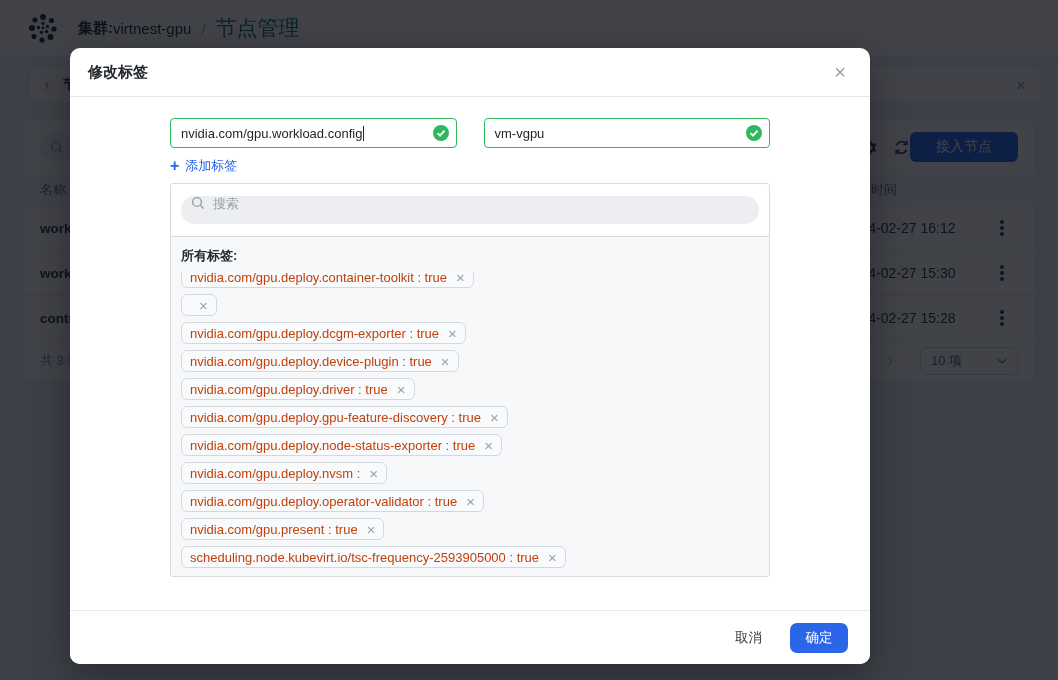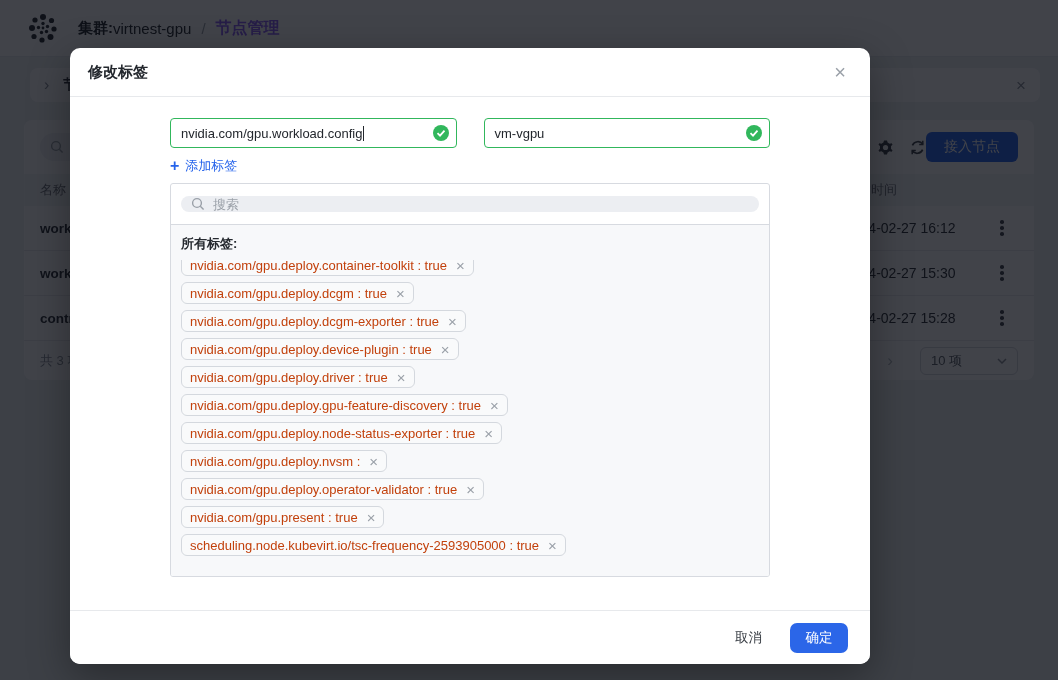--- a/index.html
+++ b/index.html
@@ -5,34 +5,34 @@
   * { margin:0; padding:0; box-sizing:border-box; }
   html,body { width:1058px; height:680px; overflow:hidden; }
   body { font-family:"Liberation Sans","DejaVu Sans",sans-serif; background:#edeff2; position:relative; }
 
   
   .topbar { height:56px; background:#ffffff; display:flex; align-items:center; padding:0 24px; box-shadow:0 1px 0 #e6e8eb; }
   .logo { width:38px; height:38px; margin-right:16px; display:flex; align-items:center; justify-content:center; }
   .crumb-label { font-size:15px; font-weight:700; color:#23272d; }
   .crumb-name { font-size:15px; color:#23272d; margin-left:0; }
   .crumb-sep { font-size:15px; color:#9aa0a8; margin:0 10px; }
-  .crumb-page { font-size:16px; font-weight:700; color:#8b5cf6; }
+  .crumb-page { font-size:21px; font-weight:400; color:#0f766e; }
 
   .alert-bar { margin:12px 18px 0 30px; height:34px; background:#ffffff; border-radius:8px;
     display:flex; align-items:center; padding:0 14px; }
   .alert-chev { color:#8a9099; font-size:16px; line-height:1; }
   .alert-text { font-size:14px; font-weight:600; color:#2a2e34; margin-left:14px; white-space:nowrap; }
   .alert-close { margin-left:auto; color:#8a9099; font-size:17px; line-height:1; cursor:pointer; }
 
   .card { margin:18px 24px 0; background:#ffffff; border-radius:8px; height:260px; overflow:hidden; }
   .toolbar { display:flex; align-items:center; padding:12px 16px; }
   .bg-search { width:230px; height:28px; border-radius:14px; background:#f0f2f5; display:flex; align-items:center; padding:0 10px; }
   .toolbar .spacer { flex:1; }
   .tool-icon { width:17px; height:17px; margin-left:15px; display:flex; align-items:center; justify-content:center; }
-  .join-btn { margin-left:0; width:92px; height:30px; background:#2563eb; color:#fff; font-size:14px;
+  .join-btn { margin-left:0; width:108px; height:30px; background:#2563eb; color:#fff; font-size:14px;
     border:none; border-radius:6px; cursor:pointer; font-family:inherit; }
 
   .t-head { display:flex; height:32px; align-items:center; background:#f2f4f6; color:#6b7077; font-size:13px; }
   .t-row { display:flex; height:45px; align-items:center; border-bottom:1px solid #e8eaed; background:#fff; }
   .col-name { flex:1; padding-left:16px; }
   .t-row .col-name { font-weight:700; font-size:13.5px; color:#2a2e34; }
   .col-created { width:254px; padding-left:129px; white-space:nowrap; font-size:14px; color:#2a2e34; }
   .t-head .col-created { font-size:13px; color:#6b7077; }
   .col-menu { width:64px; display:flex; justify-content:center; }
   .kebab { display:flex; flex-direction:column; gap:2.5px; cursor:pointer; padding:4px; }
@@ -62,21 +62,21 @@
     display:flex; align-items:center; padding:0 30px 0 10px; font-size:13px; color:#23272d; white-space:nowrap; overflow:hidden; }
   .caret { display:inline-block; width:1px; height:15px; background:#23272d; margin-left:1px; }
   .check { position:absolute; right:8px; top:7px; width:16px; height:16px; }
   .add-label { margin-top:9px; height:17px; display:flex; align-items:center; gap:6px;
     color:#2563eb; font-size:13px; cursor:pointer; width:fit-content; }
   .add-plus { font-size:16px; font-weight:700; line-height:1; }
 
   .labels-panel { margin-top:9px; border:1px solid #d7dae0; border-radius:3px; height:394px;
     display:flex; flex-direction:column; overflow:hidden; background:#fff; }
   .lp-search-wrap { padding:12px 10px; }
-  .lp-search { height:16px; border-radius:14px; background:#eceef2; display:flex; align-items:center; padding:0 10px; }
+  .lp-search { height:28px; border-radius:14px; background:#eceef2; display:flex; align-items:flex-start; padding:0 10px; }
   .lp-search input { border:none; outline:none; background:transparent; font-size:13px; color:#23272d;
     margin-left:8px; flex:1; font-family:inherit; }
   .lp-search input::placeholder { color:#9aa0a8; }
   .lp-list { flex:1; border-top:1px solid #d7dae0; background:#f7f8fa; padding:10px 10px 0; overflow:hidden; }
   .lp-title { font-size:13px; font-weight:700; color:#262a30; margin-bottom:7px; }
   .chips { overflow:hidden; }
   .chip { display:flex; width:fit-content; align-items:center; background:#f9fafb; border:1px solid #d4d8de;
     border-radius:6px; padding:3px 8px; margin-bottom:6px; height:22px; }
   .chip:first-child { margin-top:-6px; }
   .chip-text { font-size:13px; color:#c2410c; white-space:nowrap; }
@@ -257,21 +257,20 @@
         </div>
       </div>
       <div class="lp-list">
         <div class="lp-title">所有标签:</div>
         <div class="chips">
           <div class="chip">
               <span class="chip-text">nvidia.com/gpu.deploy.container-toolkit : true</span>
               <span class="chip-x">×</span>
             </div>
           <div class="chip">
-              <span class="chip-text">nvidia.com/gpu.deploy.dcgm : true</span>
               <span class="chip-x">×</span>
             </div>
           <div class="chip">
               <span class="chip-text">nvidia.com/gpu.deploy.dcgm-exporter : true</span>
               <span class="chip-x">×</span>
             </div>
           <div class="chip">
               <span class="chip-text">nvidia.com/gpu.deploy.device-plugin : true</span>
               <span class="chip-x">×</span>
             </div>

